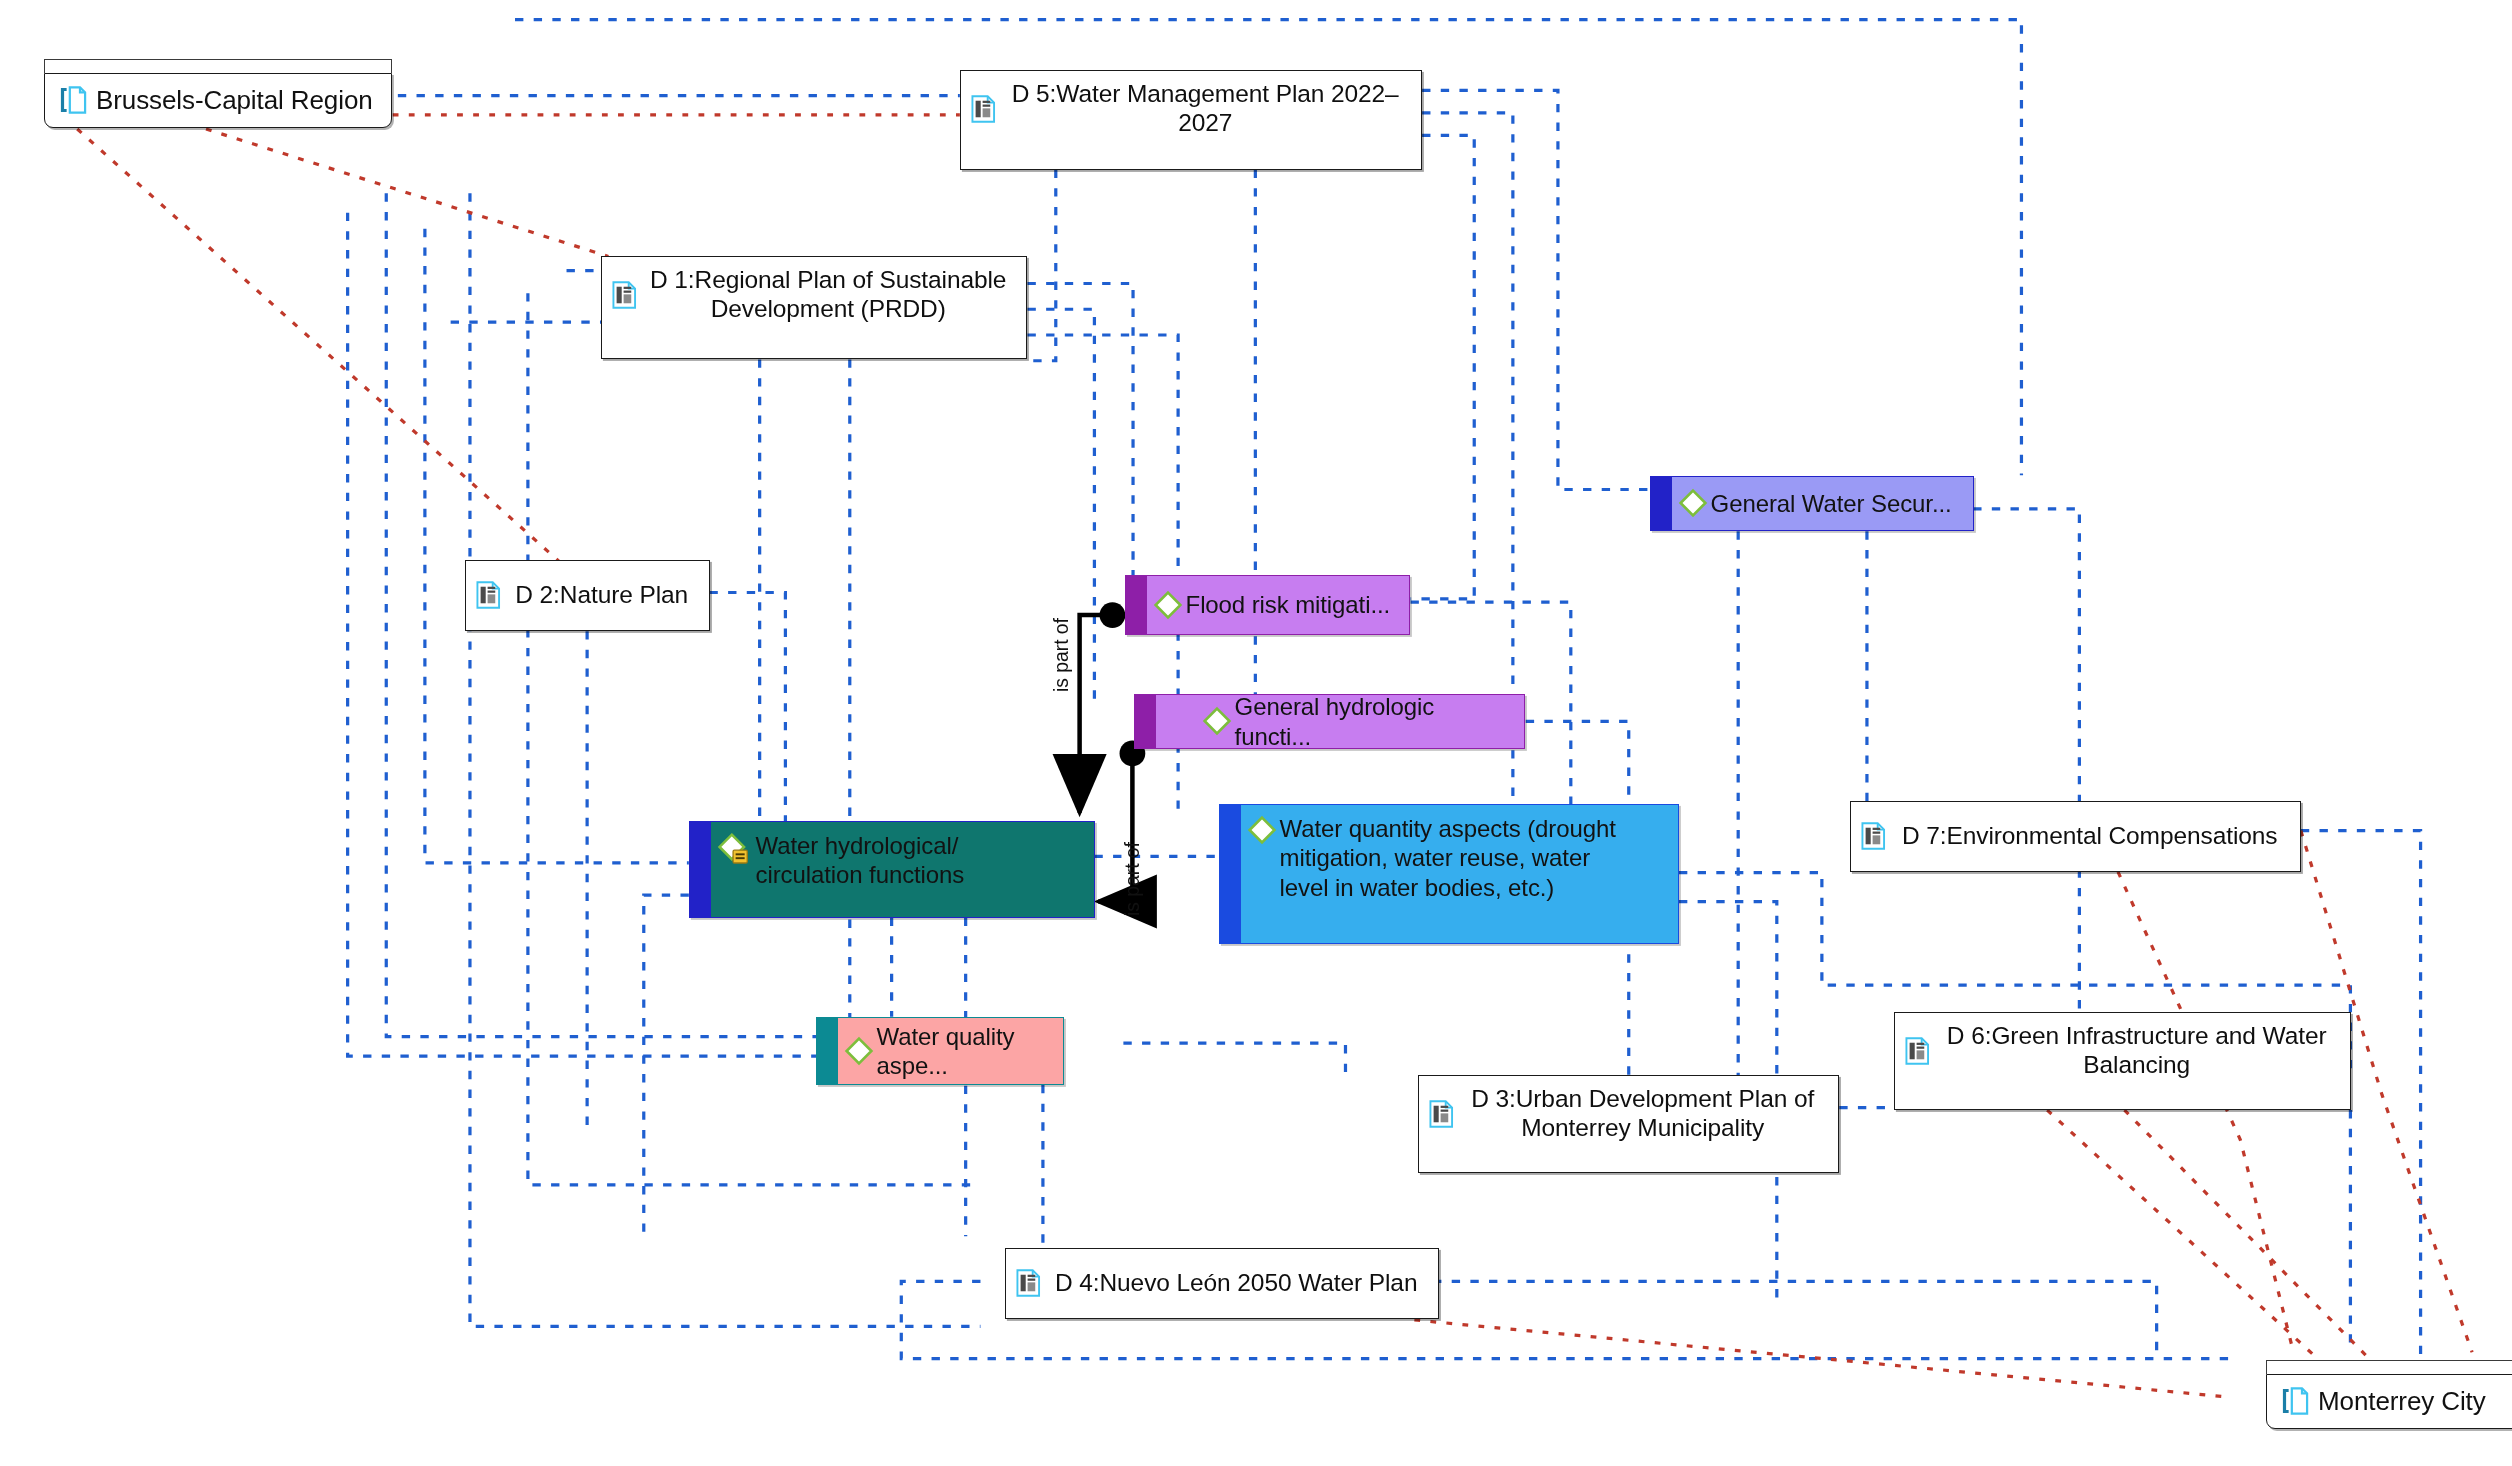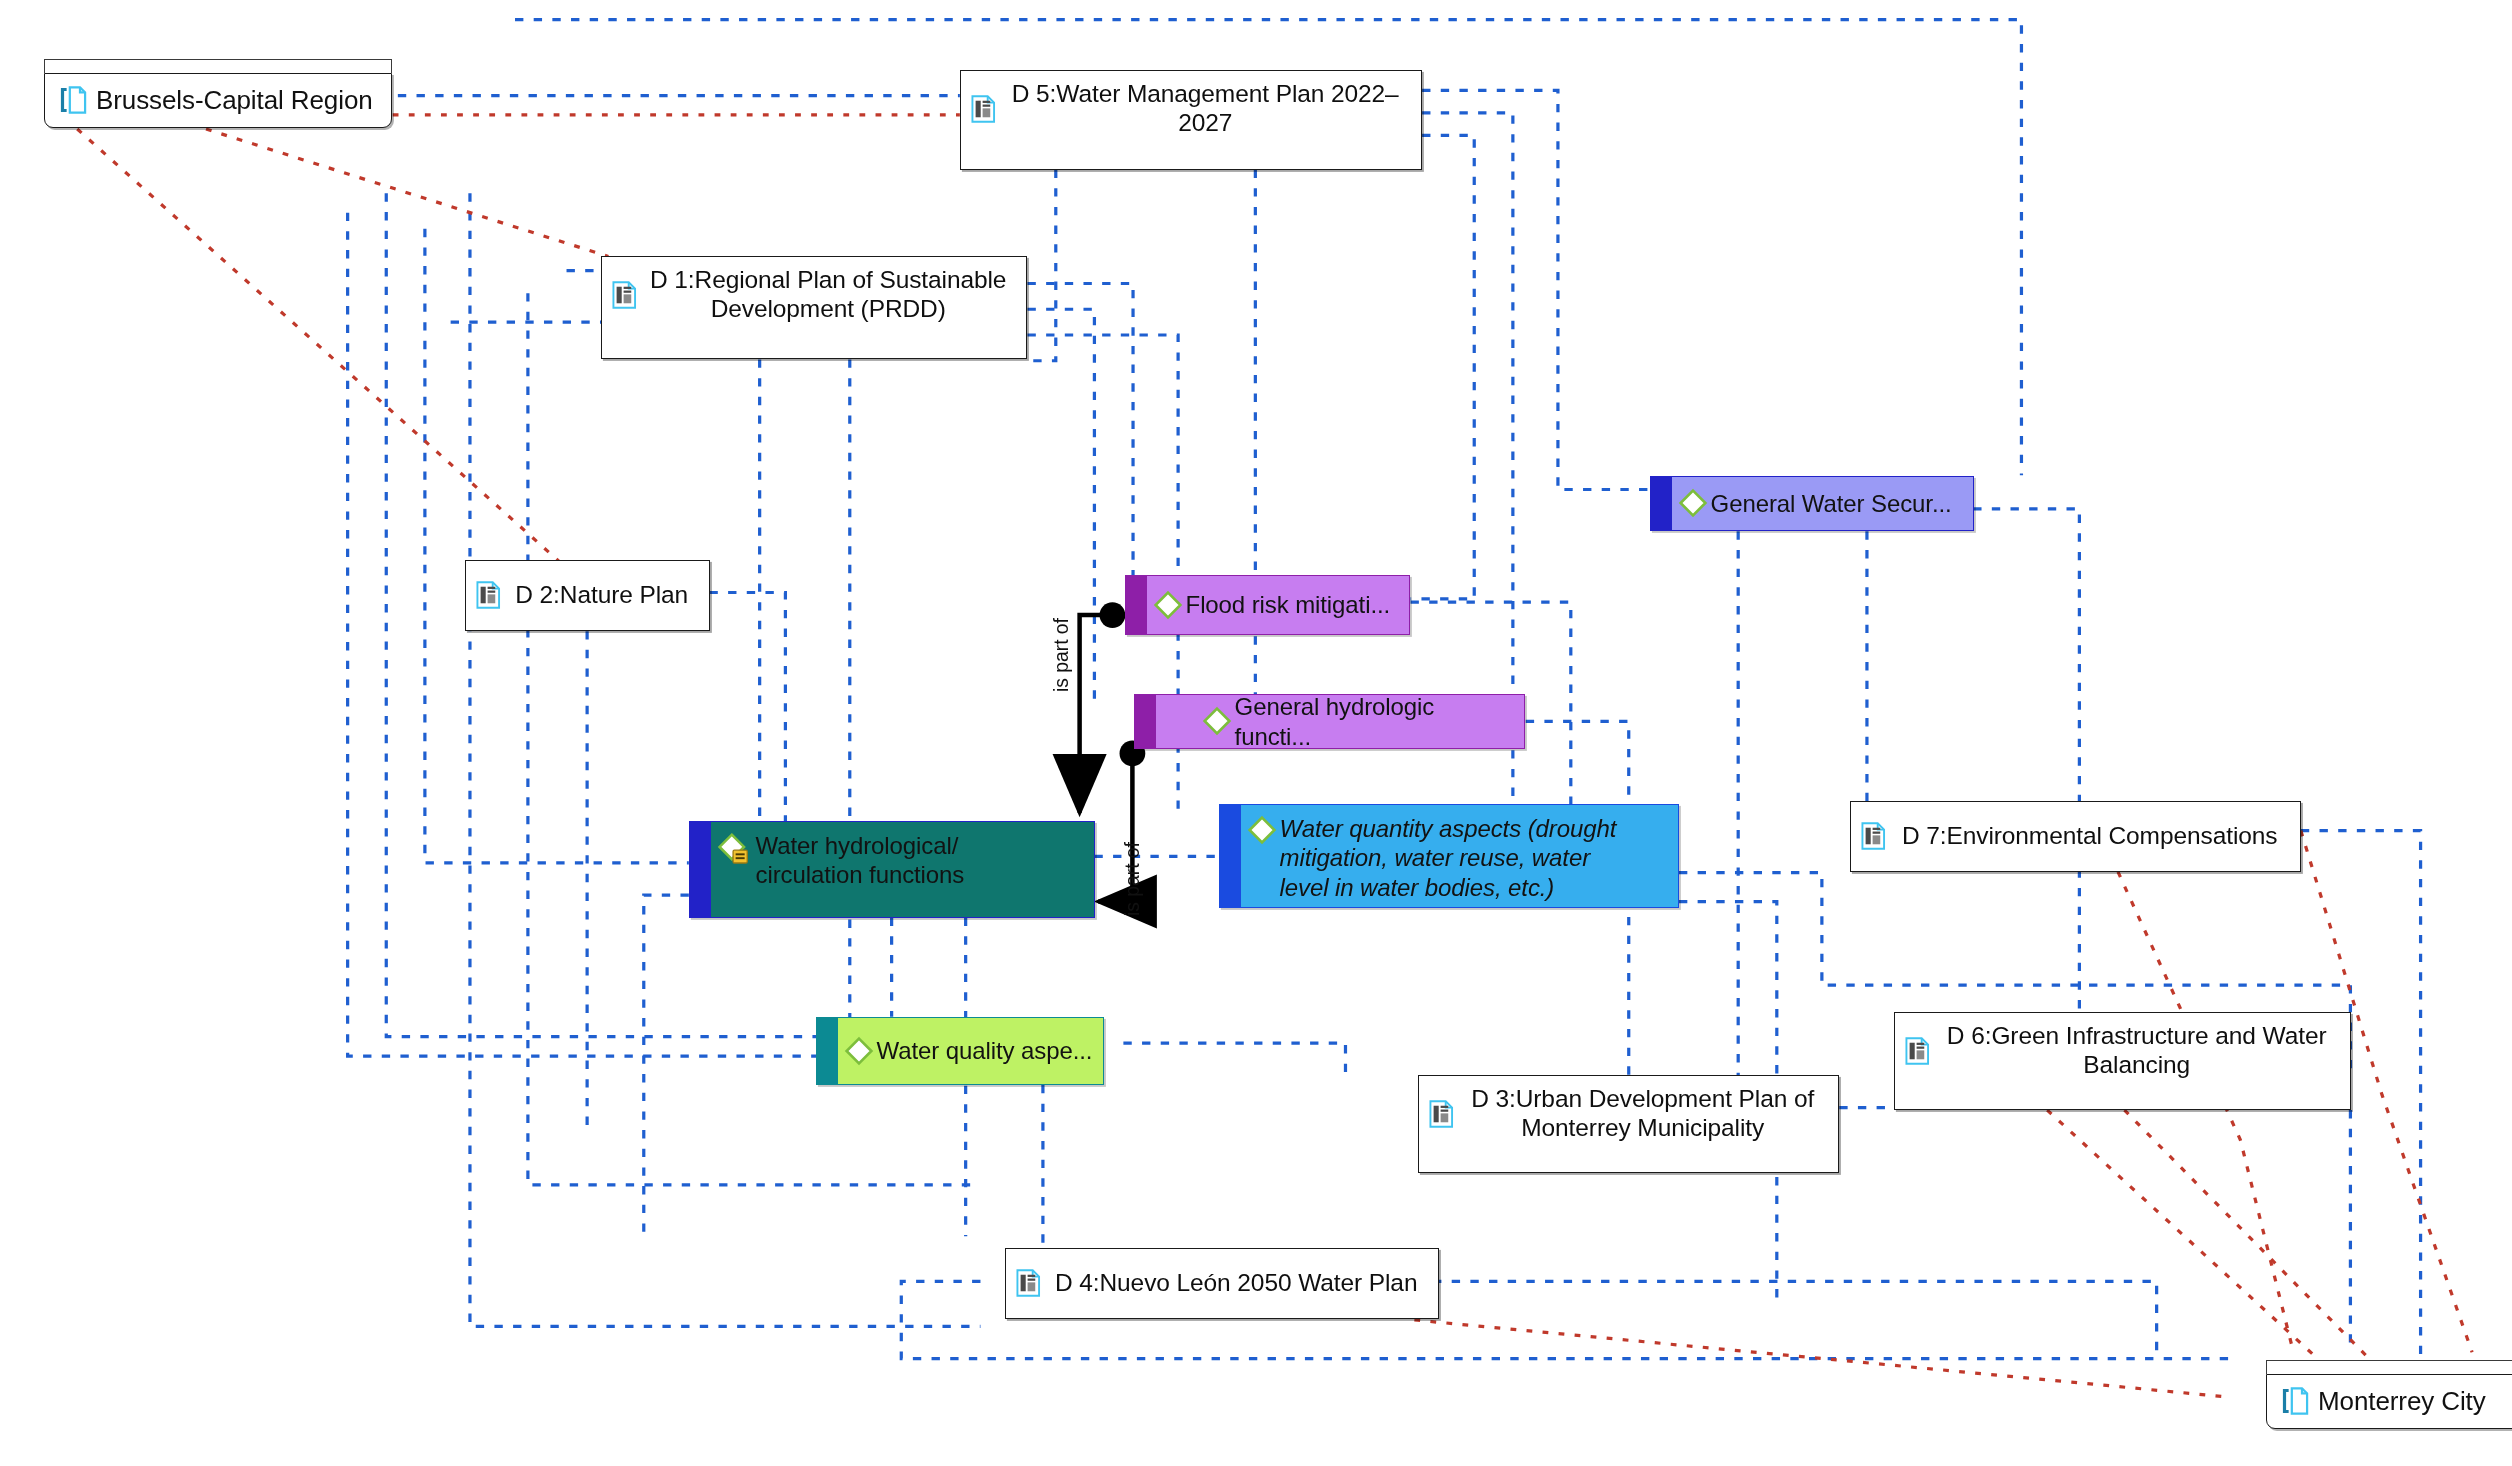--- a/index.html
+++ b/index.html
@@ -372,35 +372,35 @@
           <rect x="25" y="28" width="22" height="20" rx="2" fill="#F2C12E" stroke="#9A7A12" stroke-width="2"></rect>
           <rect x="29" y="33" width="14" height="3" fill="#4A3A06"></rect>
           <rect x="29" y="39" width="14" height="3" fill="#4A3A06"></rect>
         </svg>
       </span>
       <span class="req-label">Water hydrological/
 circulation functions</span>
     </div>
   </div>
 
-  <div class="req-node" id="req4" style="left: 1219px; top: 804px; width: 460px; height: 104px; background: rgb(54, 174, 238); border: 1.3px solid rgb(26, 75, 224); font-style: italic;">
+  <div class="req-node" id="req4" style="left: 1219px; top: 804px; width: 460px; height: 140px; background: rgb(54, 174, 238); border: 1.3px solid rgb(26, 75, 224);">
     <div class="req-stripe" style="background: rgb(26, 75, 224);"></div>
     <div class="req-body">
       <span class="icon-diamond">
         <svg width="30" height="30" viewBox="0 0 46 46">
           <path d="M23,4 L42,23 L23,42 L4,23 Z" fill="#ffffff" stroke="#7DBE3C" stroke-width="4"></path>
         </svg>
       </span>
       <span class="req-label">Water quantity aspects (drought
 mitigation, water reuse, water
 level in water bodies, etc.)</span>
     </div>
   </div>
 
-  <div class="req-node one-line" id="req5" style="left: 816px; top: 1017px; width: 288px; height: 68px; background: #bef264; border: 1.3px solid rgb(12, 138, 147);">
+  <div class="req-node one-line" id="req5" style="left: 816px; top: 1017px; width: 248px; height: 68px; background: #fca5a5; border: 1.3px solid rgb(12, 138, 147);">
     <div class="req-stripe" style="background: rgb(12, 138, 147);"></div>
     <div class="req-body">
       <span class="icon-diamond">
         <svg width="30" height="30" viewBox="0 0 46 46">
           <path d="M23,4 L42,23 L23,42 L4,23 Z" fill="#ffffff" stroke="#7DBE3C" stroke-width="4"></path>
         </svg>
       </span>
       <span class="req-label">Water quality aspe...</span>
     </div>
   </div>

